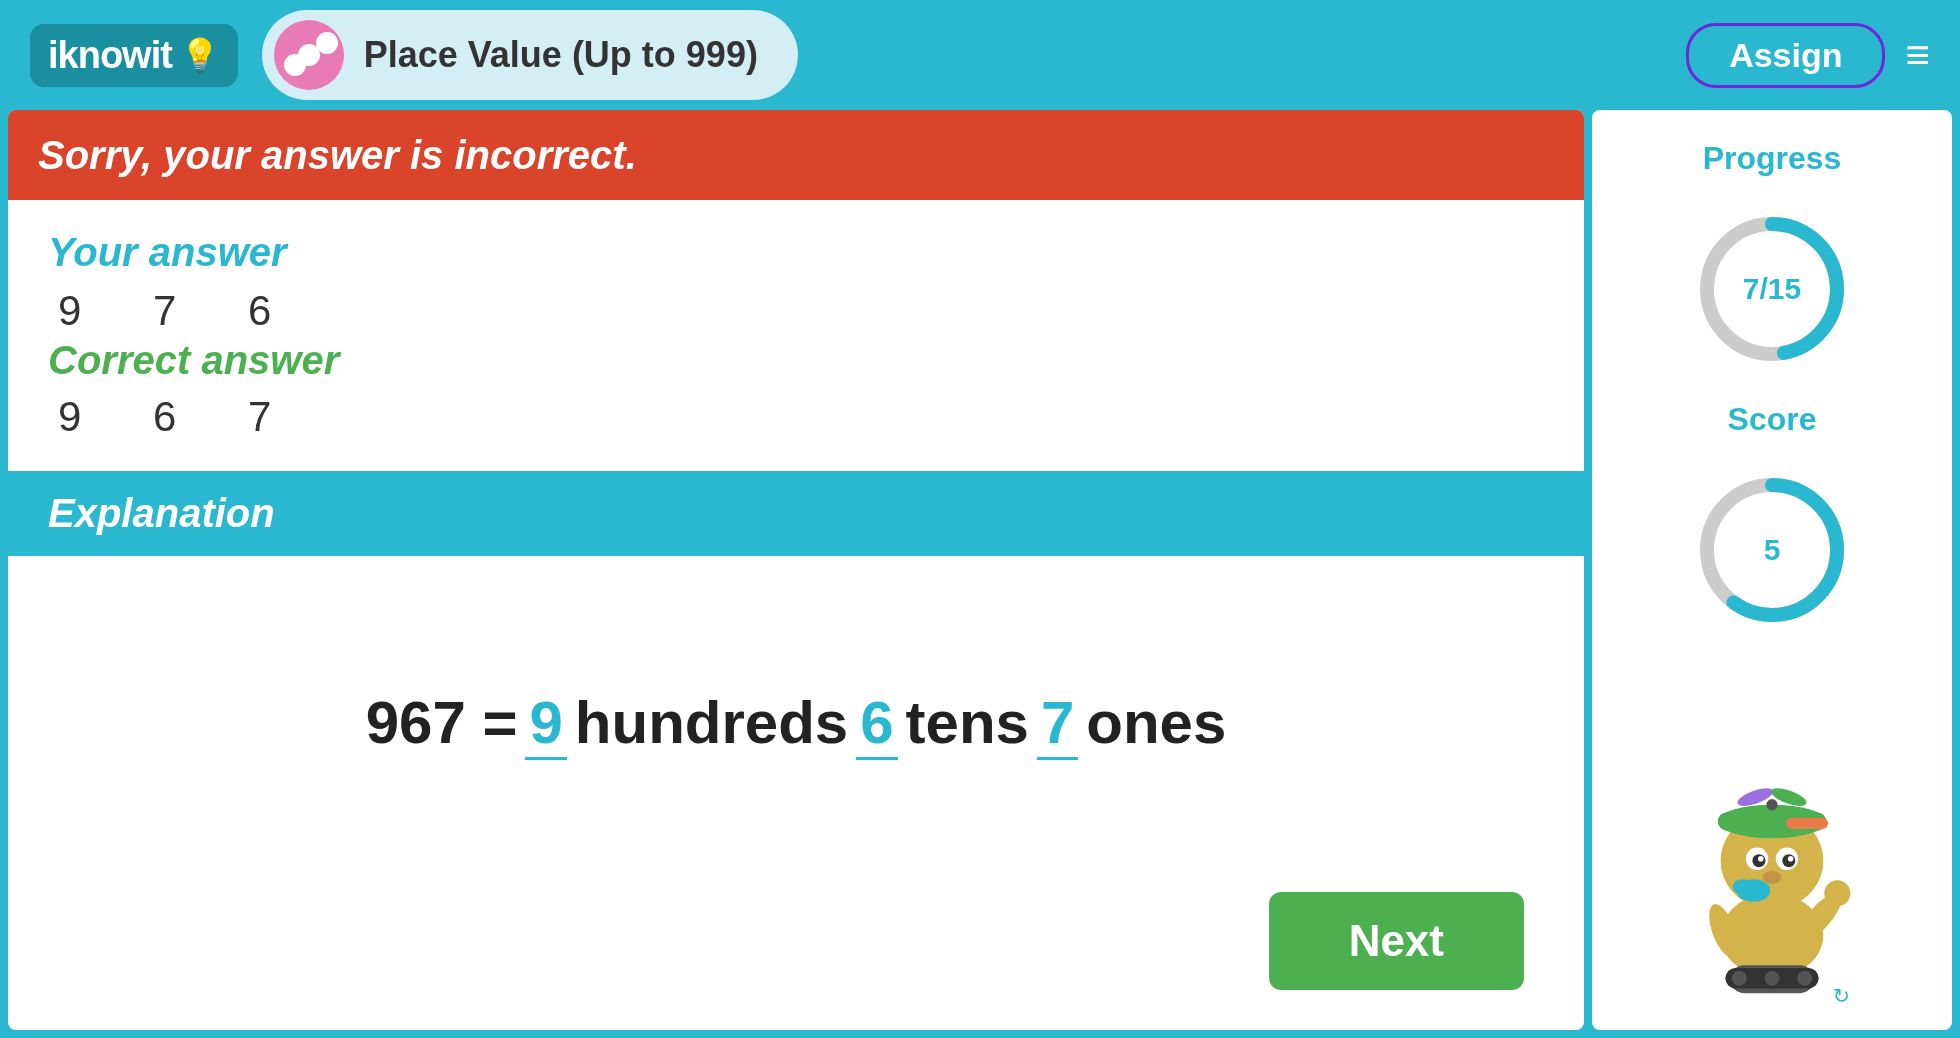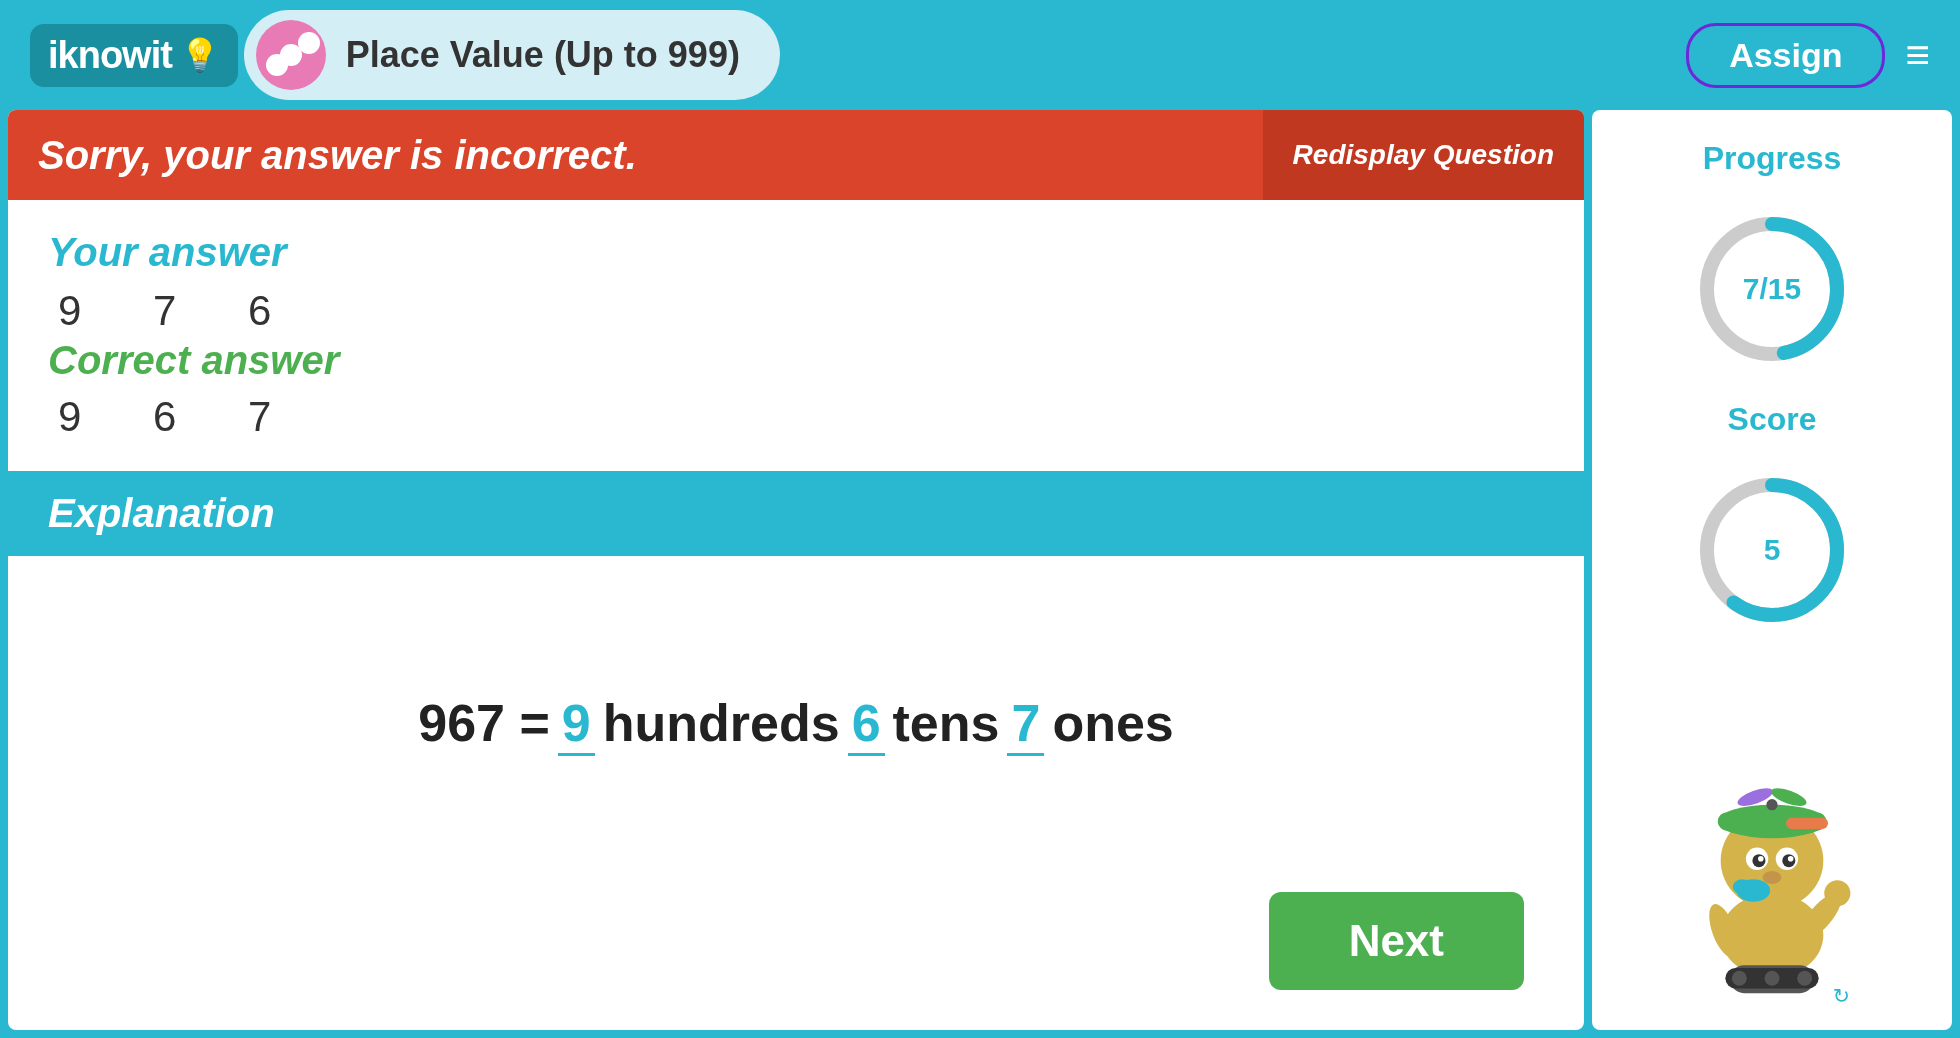--- a/index.html
+++ b/index.html
@@ -19,21 +19,21 @@
       display: flex;
       align-items: center;
       justify-content: space-between;
       padding: 0 30px;
       height: 110px;
       flex-shrink: 0;
     }
     .header-left {
       display: flex;
       align-items: center;
-      gap: 6px;
+      gap: 24px;
     }
     .logo-box {
       background: #1a8fa0;
       border-radius: 14px;
       padding: 10px 18px;
       display: flex;
       align-items: center;
       gap: 8px;
     }
     .logo-text {
@@ -202,21 +202,21 @@
 
     
     .explanation-content {
       flex: 1;
       display: flex;
       align-items: center;
       justify-content: center;
       padding: 20px 40px;
     }
     .equation {
-      font-size: 52px;
+      font-size: 60px;
       font-weight: bold;
       color: #222;
       display: flex;
       align-items: baseline;
       gap: 8px;
     }
     .eq-highlight {
       color: #29b8d0;
       border-bottom: 3px solid #29b8d0;
       padding: 0 4px;
@@ -313,21 +313,20 @@
     <span class="menu-icon">≡</span>
   </div>
 </div>
 
 <div class="main">
 
   <div class="left-panel">
 
     <div class="incorrect-banner">
       <span class="incorrect-text">Sorry, your answer is incorrect.</span>
-      <button class="redisplay-btn">Redisplay Question</button>
     </div>
 
     <div class="answer-section">
       <div class="your-answer-label">Your answer</div>
       <div class="answer-values">9   7   6</div>
       <div class="correct-answer-label">Correct answer</div>
       <div class="correct-values">9   6   7</div>
     </div>
 
     <div class="explanation-banner">

